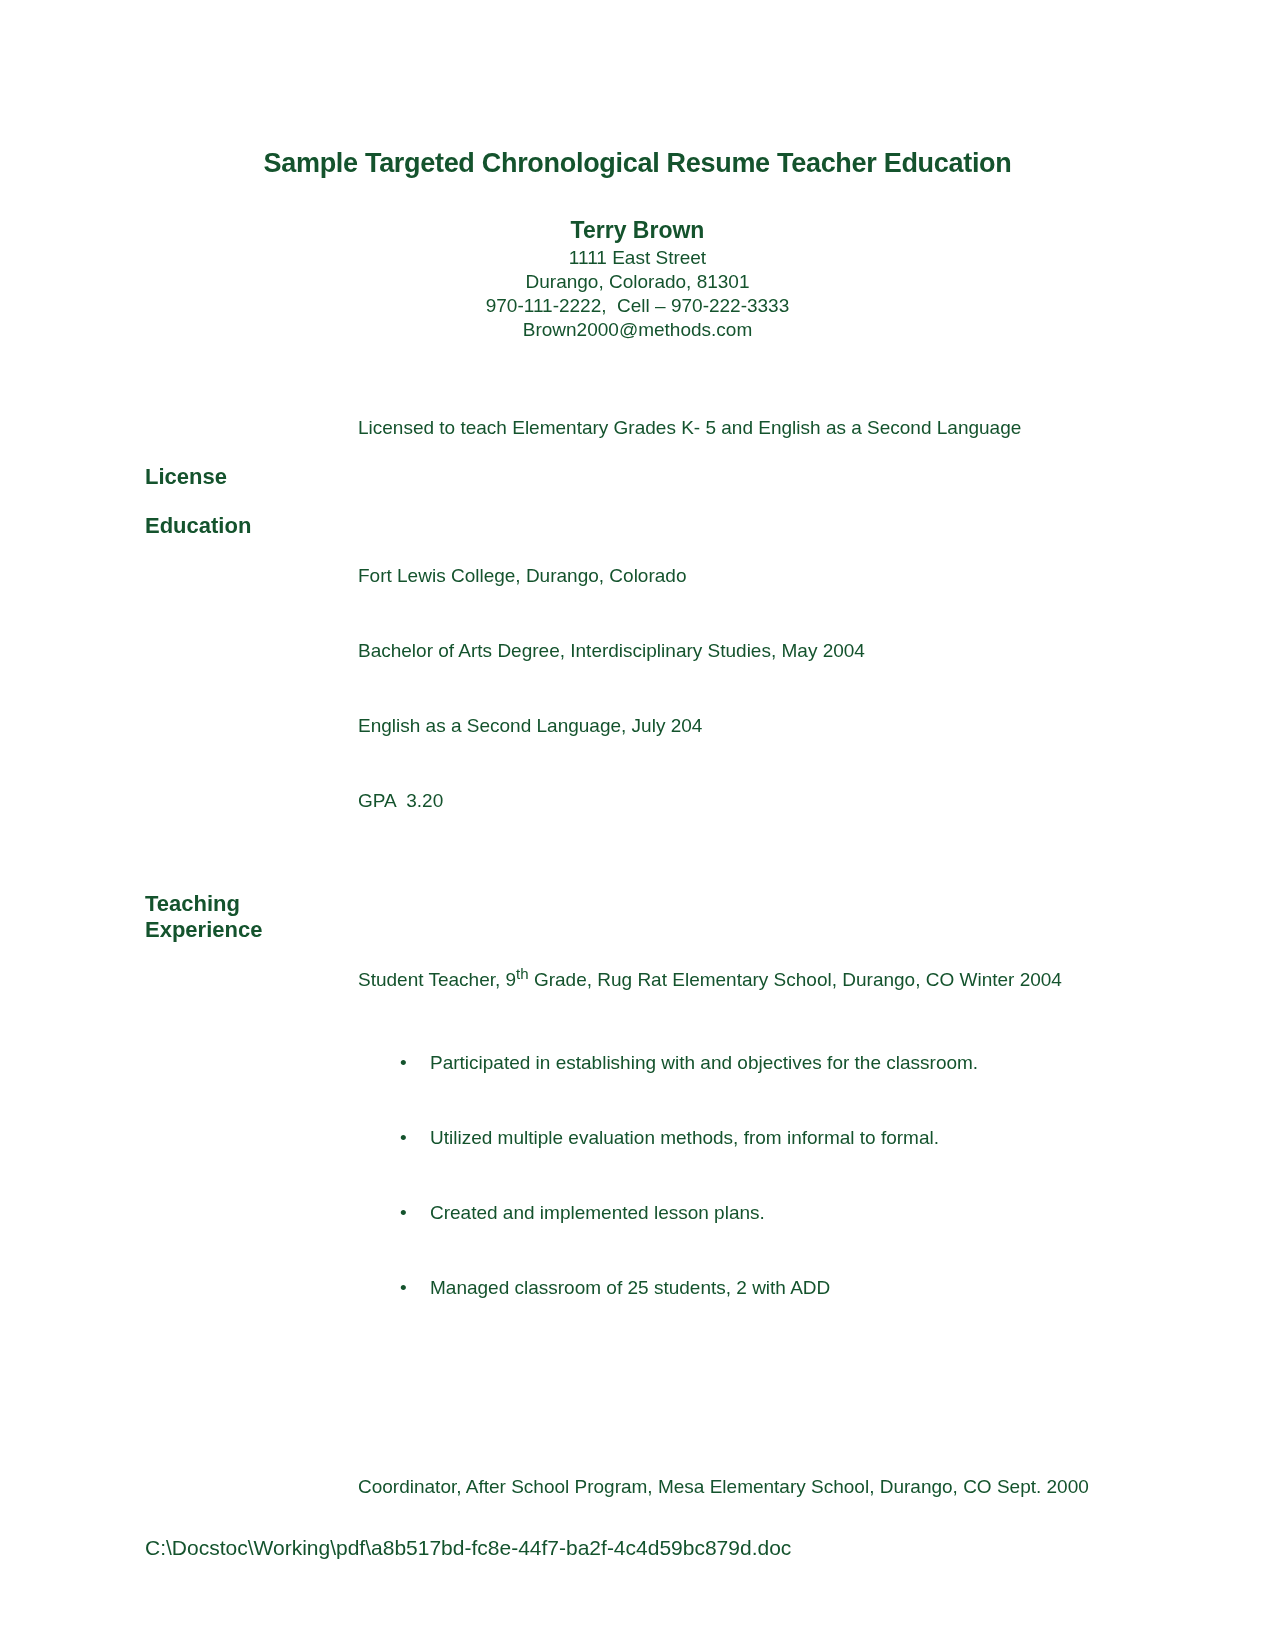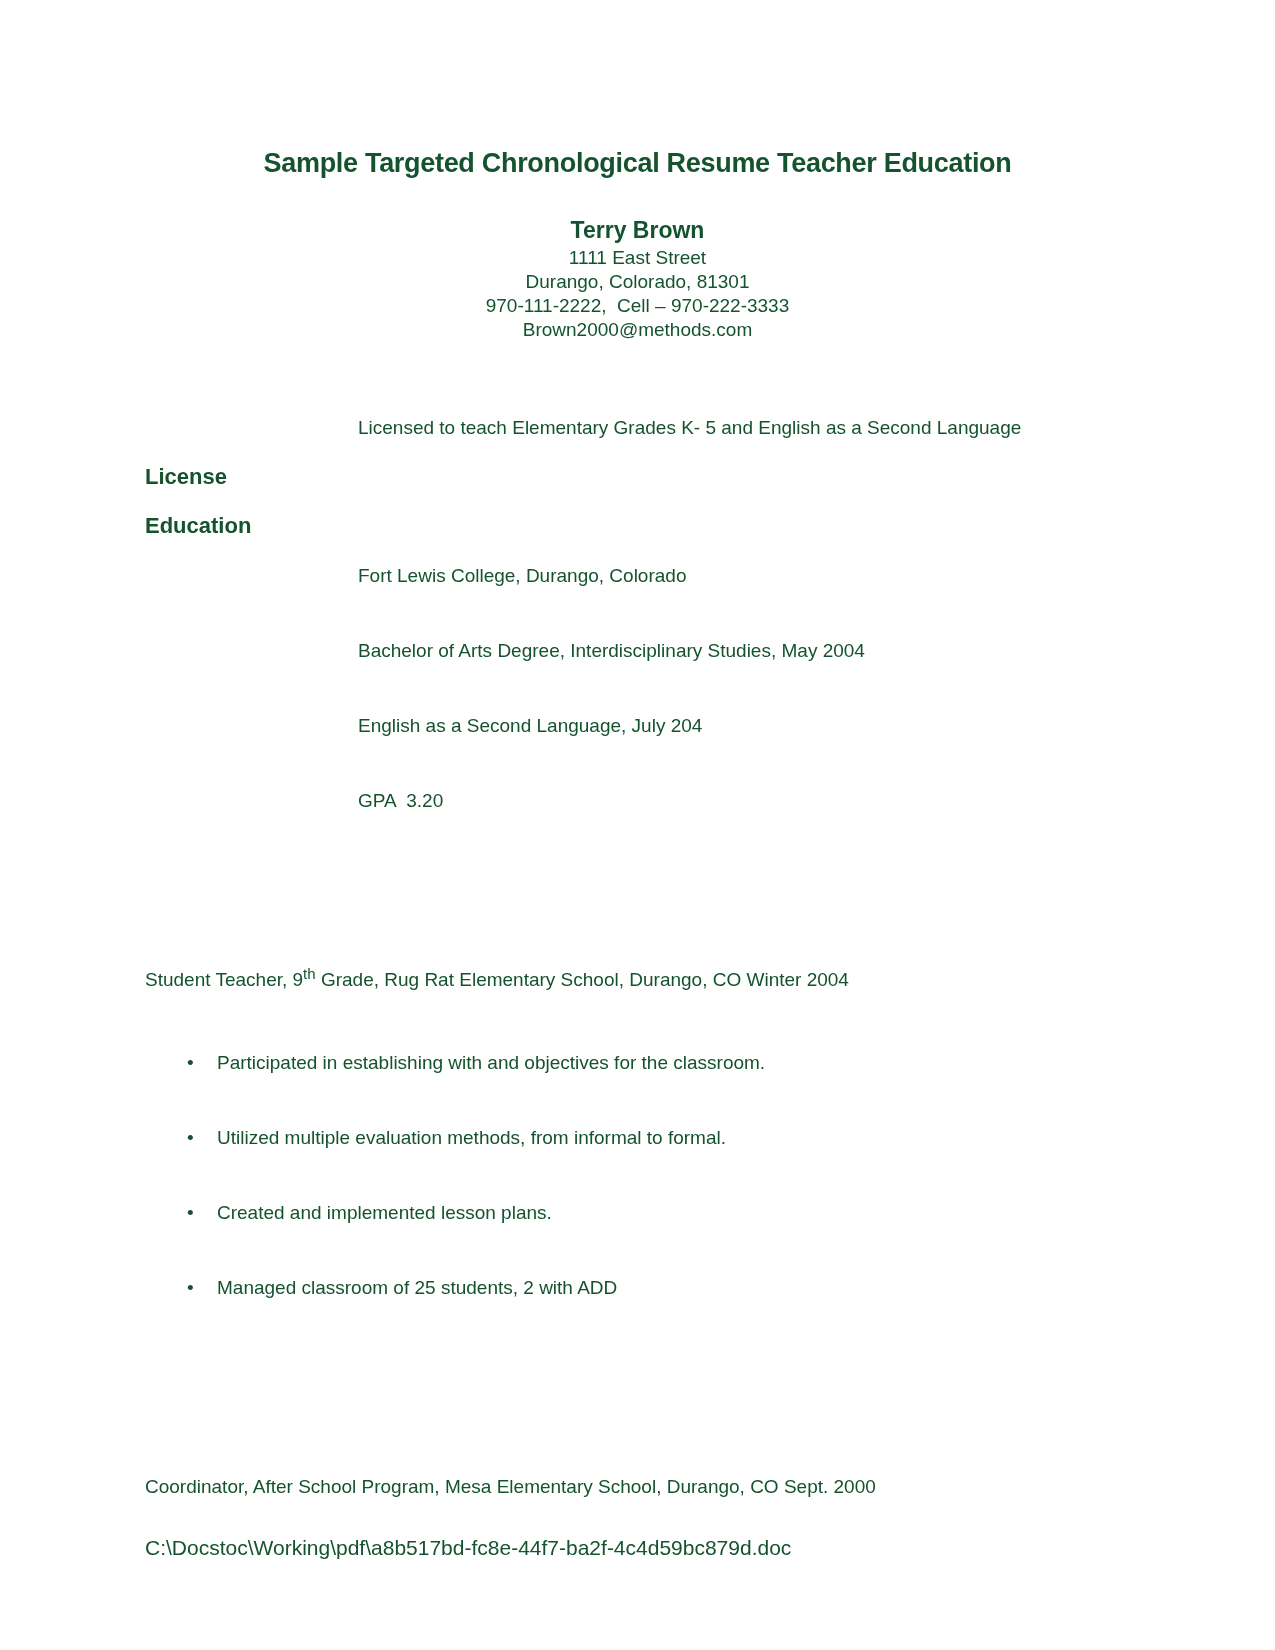--- a/index.html
+++ b/index.html
@@ -111,20 +111,22 @@
       <div class="sec-label">Education</div>
       <div class="sec-content">
         <div>Fort Lewis College, Durango, Colorado</div>
         <div>Bachelor of Arts Degree, Interdisciplinary Studies, May 2004</div>
         <div>English as a Second Language, July 204</div>
         <div>GPA  3.20</div>
       </div>
     </div>
 
     <div class="section sec-teaching">
+      <div class="sec-label">Teaching
+Experience</div>
       <div class="sec-content">
         <div class="job-title"><span>Student Teacher, 9</span><sup>th</sup><span> Grade, Rug Rat Elementary School, Durango, CO Winter 2004</span></div>
         <div class="bullet">
           <span class="dot">•</span>
           <span class="btext">Participated in establishing with and objectives for the classroom.</span>
         </div>
         <div class="bullet">
           <span class="dot">•</span>
           <span class="btext">Utilized multiple evaluation methods, from informal to formal.</span>
         </div>

